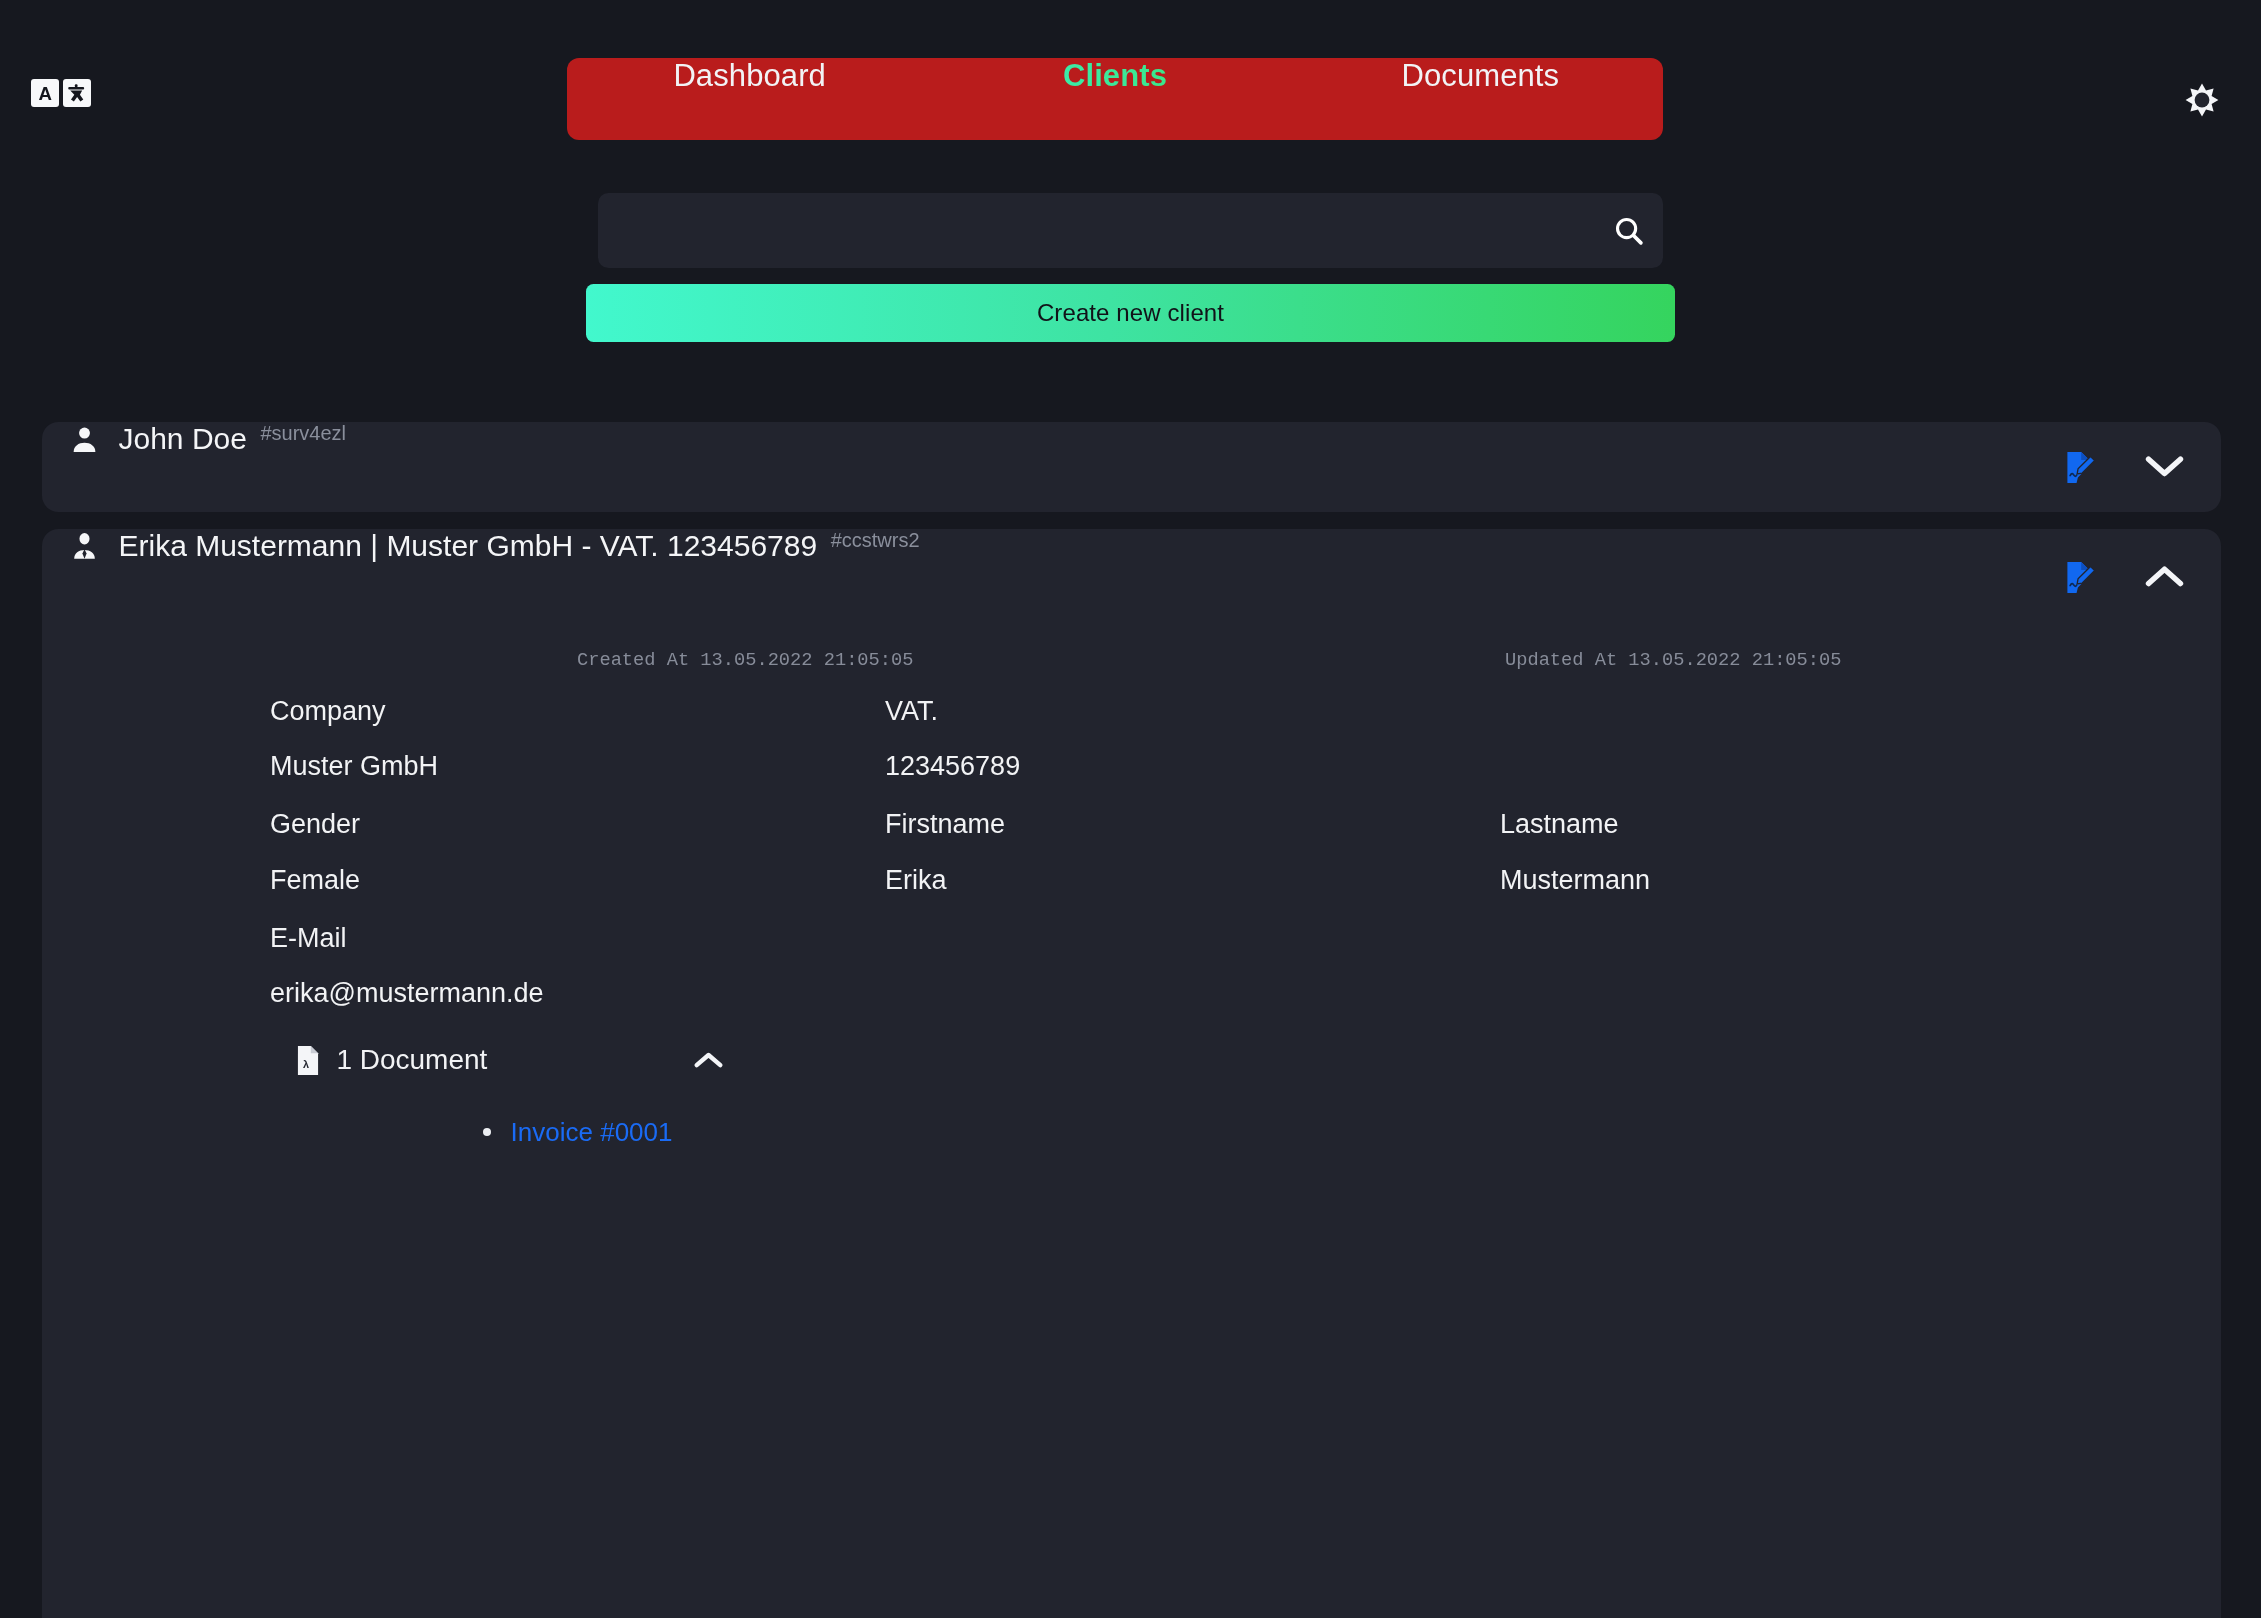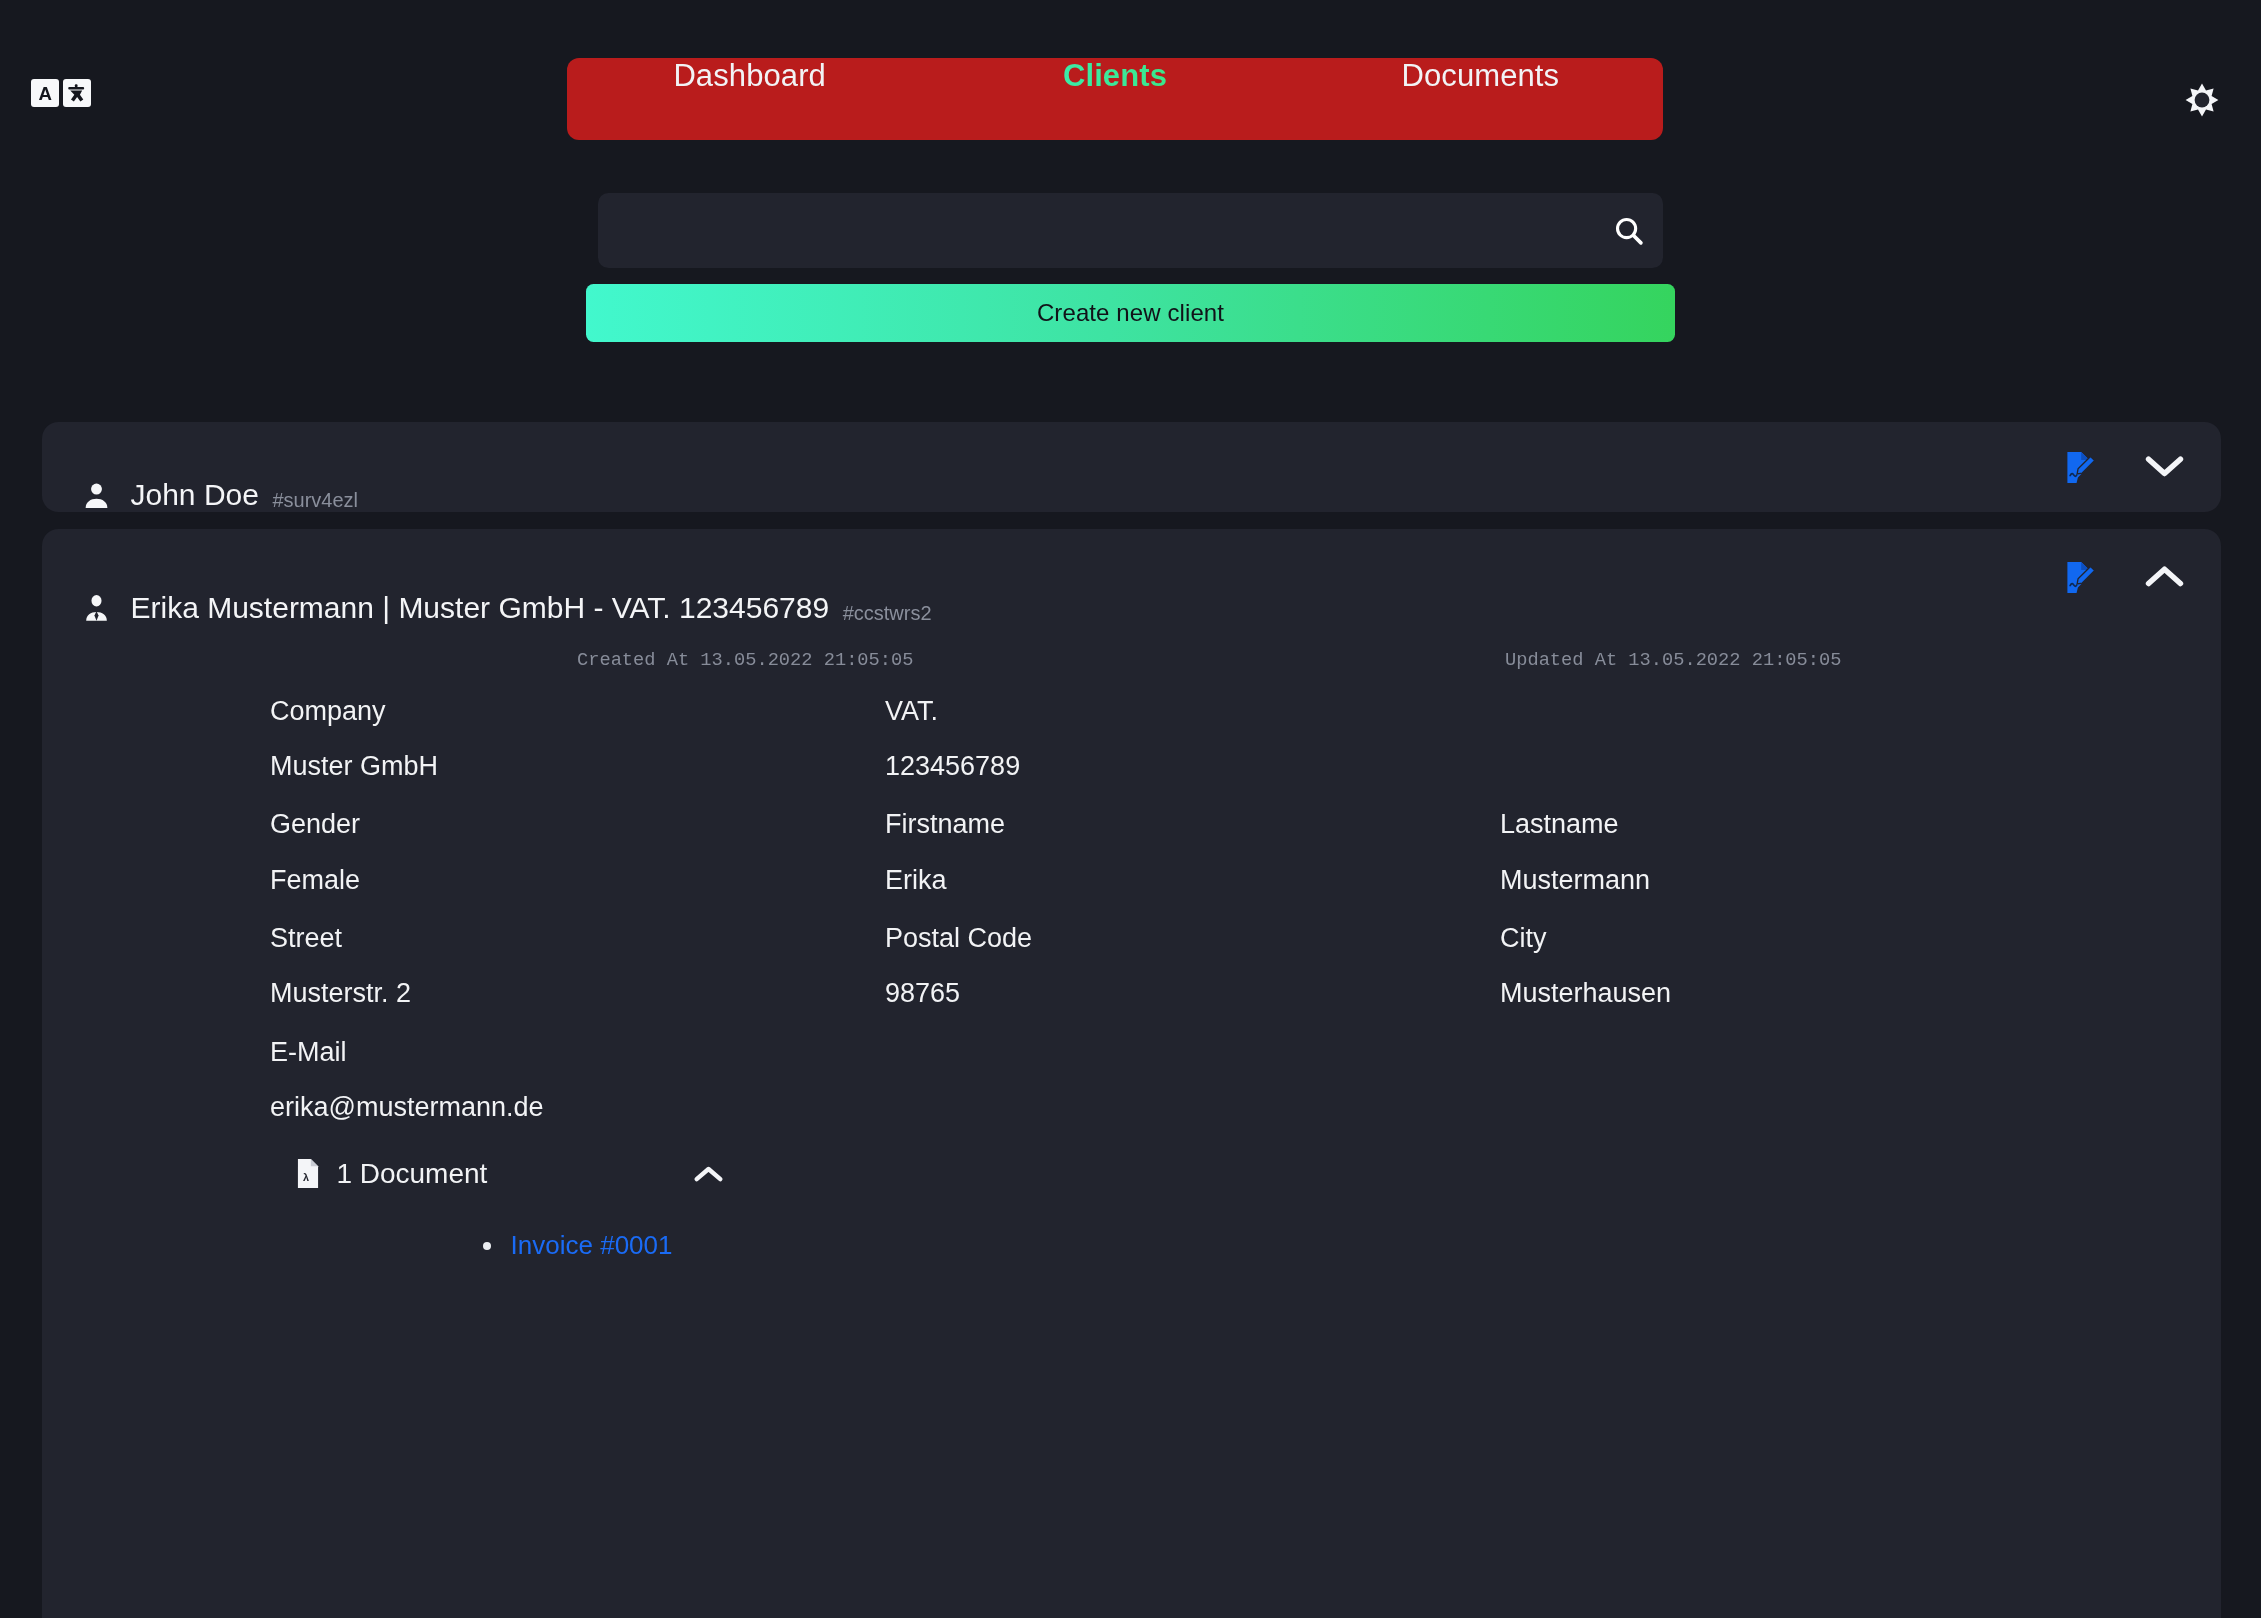--- a/index.html
+++ b/index.html
@@ -145,22 +145,22 @@
   }
   .card-expanded {
     top: 529px;
     height: 1305px;
   }
 
   .card-head {
     position: relative;
     height: 90px;
     display: flex;
-    align-items: flex-end;
-    padding-left: 39px;
+    align-items: flex-start;
+    padding-left: 27px;
   }
   .card-head-expanded { height: 96px; }
 
   .person-icon {
     width: 33px; height: 34px;
     margin-right: 16.5px;
     flex: 0 0 auto;
     display: flex;
     align-items: center;
   }
@@ -458,34 +458,20 @@
         <div class="field">
           <div class="field-label">Firstname</div>
           <div class="field-value">Erika</div>
         </div>
         <div class="field">
           <div class="field-label">Lastname</div>
           <div class="field-value">Mustermann</div>
         </div>
       </div>
 
-      <div class="field-row">
-        <div class="field">
-          <div class="field-label">Street</div>
-          <div class="field-value">Musterstr. 2</div>
-        </div>
-        <div class="field">
-          <div class="field-label">Postal Code</div>
-          <div class="field-value">98765</div>
-        </div>
-        <div class="field">
-          <div class="field-label">City</div>
-          <div class="field-value">Musterhausen</div>
-        </div>
-      </div>
 
       <div class="field-row">
         <div class="field">
           <div class="field-label">E-Mail</div>
           <div class="field-value">erika@mustermann.de</div>
         </div>
         <div class="field">
           <div class="field-label"></div>
           <div class="field-value"></div>
         </div>

